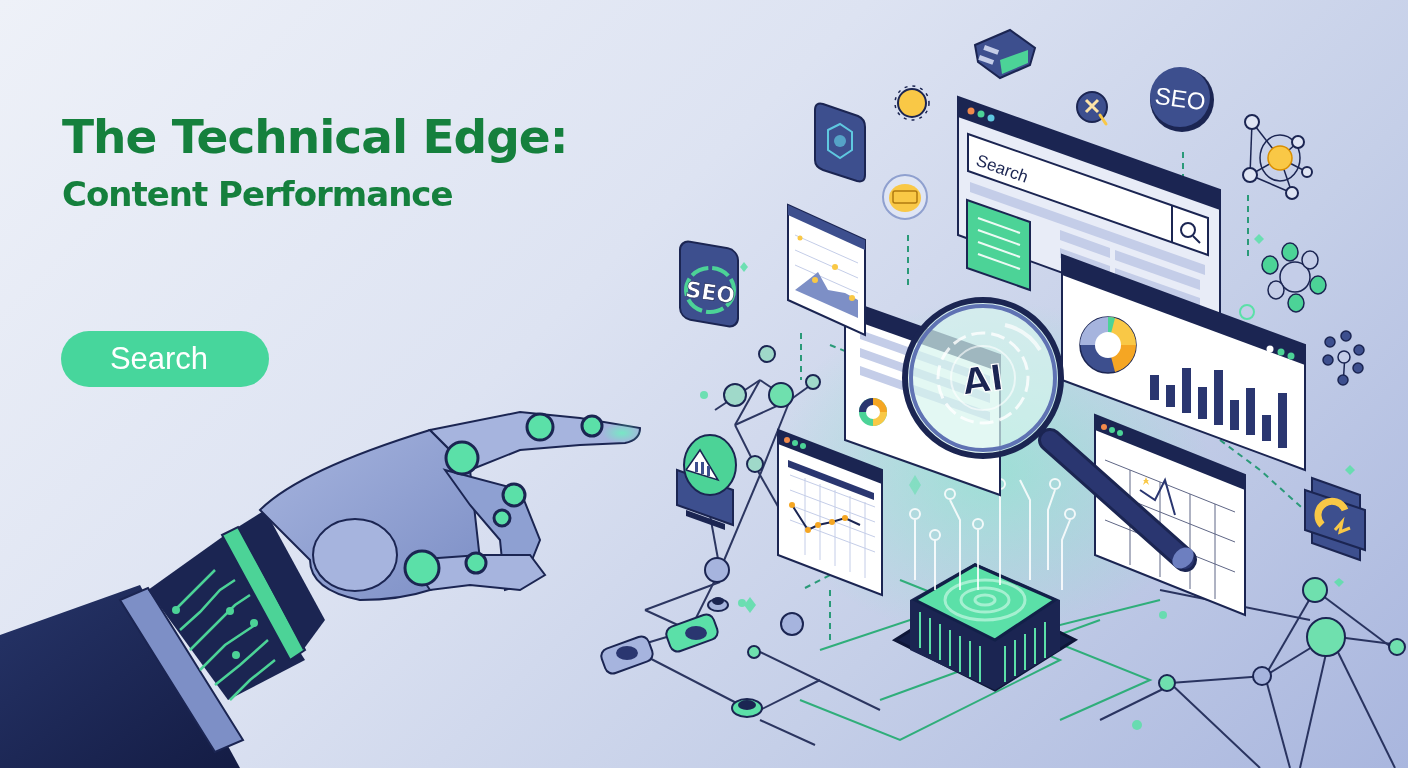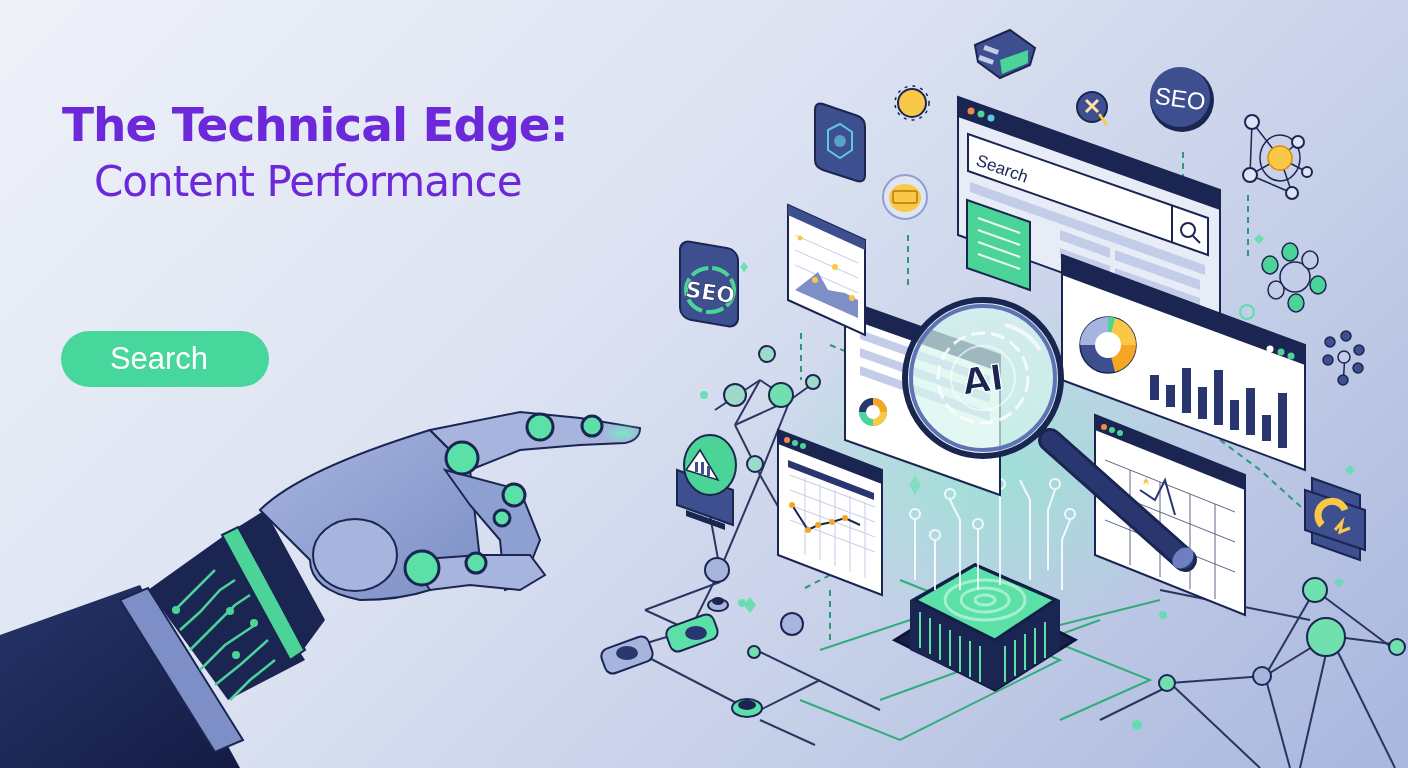--- a/index.html
+++ b/index.html
@@ -2,32 +2,32 @@
 <html><head>
 <meta charset="utf-8">
 <style>
   * { box-sizing: border-box; margin: 0; padding: 0; }
   html, body { width: 1408px; height: 768px; overflow: hidden; }
   body {
     position: relative;
     font-family: "Liberation Sans", sans-serif;
     background: linear-gradient(135deg, #eef1f8 0%, #dde3f2 40%, #c5cfe8 70%, #a9b6de 100%);
   }
-  .hero-text { position: absolute; left: 62px; top: 96px; color: #6d28d9; }
+  .hero-text { position: absolute; left: 62px; top: 108px; color: #15803d; }
   .title-line1 {
     font-family: "DejaVu Sans", sans-serif;
     font-weight: bold; font-size: 47px; letter-spacing: -1px; line-height: 58px;
   }
   .title-line2 {
     font-family: "DejaVu Sans", sans-serif;
     font-weight: normal; font-size: 39px; letter-spacing: -1px; line-height: 56px;
   }
   .title-line3 {
     font-family: "DejaVu Sans", sans-serif;
-    font-weight: normal; font-size: 42px; letter-spacing: -1px; line-height: 56px; margin-left: 32px;
+    font-weight: bold; font-size: 34px; letter-spacing: -1px; line-height: 56px;
   }
   .cta-button {
     position: absolute; left: 61px; top: 331px; width: 208px; height: 56px;
     border-radius: 28px; background: #47d69c; color: #ffffff;
     font-size: 31px; display: flex; align-items: center; justify-content: center;
     border: none; cursor: pointer; padding-right: 12px;
     font-family: "Liberation Sans", sans-serif;
   }
   .scene { position: absolute; left: 0; top: 0; width: 1408px; height: 768px; pointer-events: none; }
   .scene * { pointer-events: auto; }

